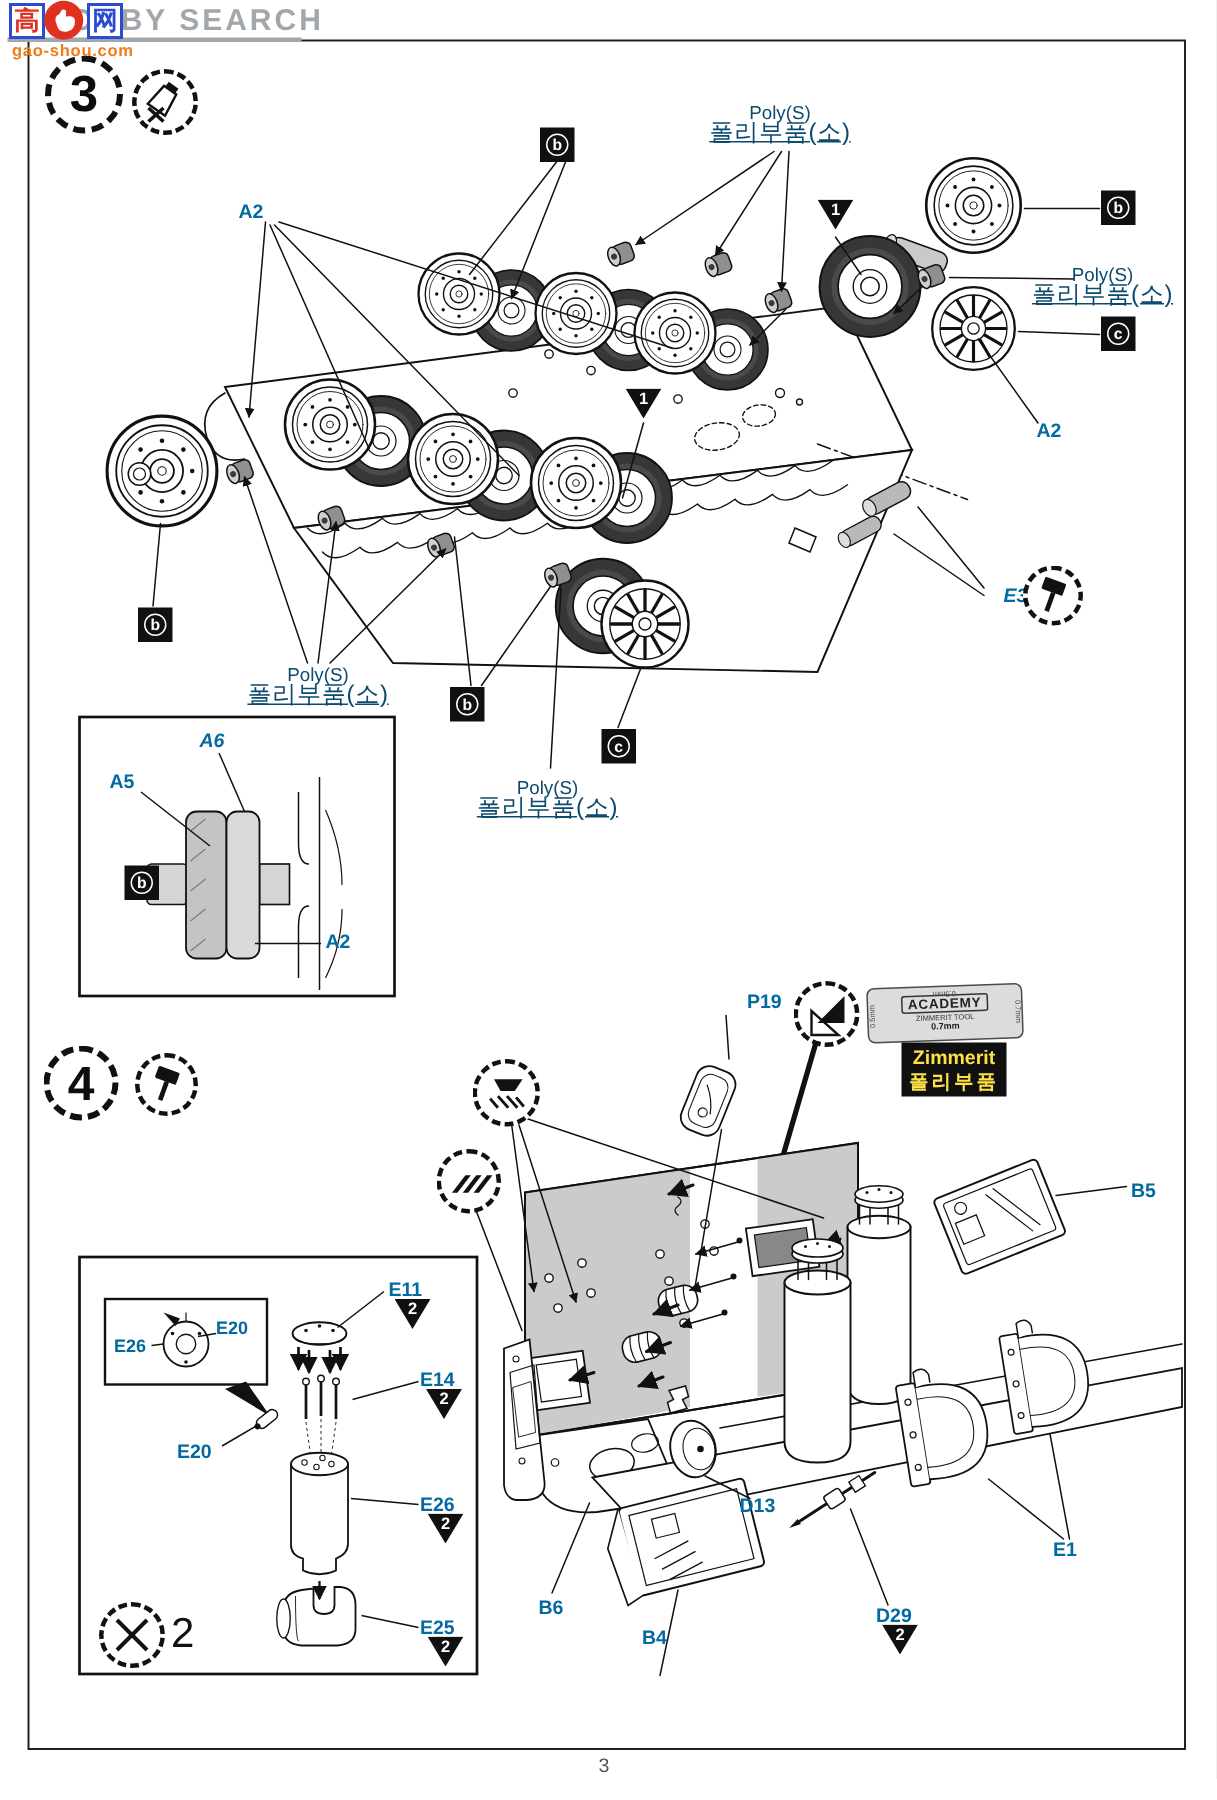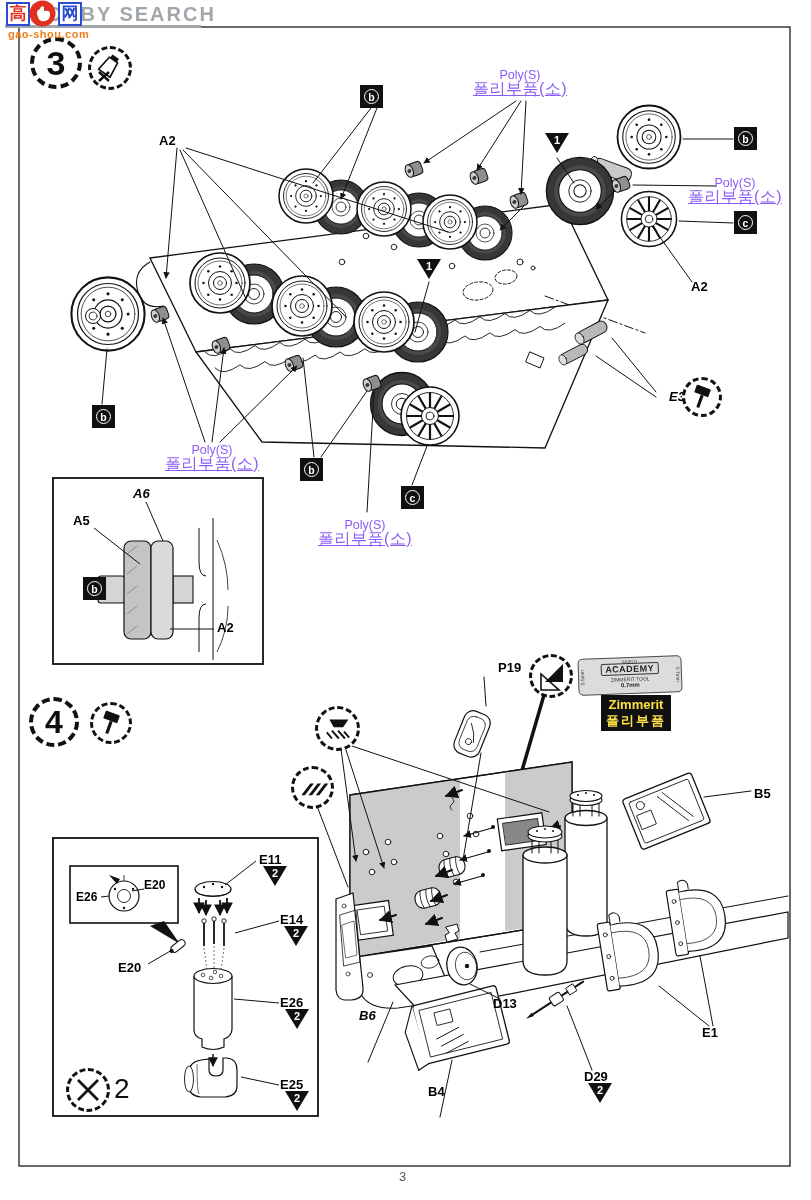--- a/index.html
+++ b/index.html
@@ -1,23 +1,23 @@
 <!DOCTYPE html>
 <html><head>
 <meta charset="utf-8">
 <style>
   html,body{margin:0;padding:0;background:#e8e8e8;}
   *{box-sizing:border-box;}
   .page{position:relative;width:811px;height:1200px;background:#fff;overflow:hidden;
         font-family:"Liberation Sans",sans-serif;color:#0d0d0d;}
   .art{position:absolute;left:0;top:0;}
   
-  .lbl{position:absolute;font:700 13px/15px "Liberation Sans",sans-serif;color:#000000;white-space:nowrap;}
+  .lbl{position:absolute;font:700 13px/15px "Liberation Sans",sans-serif;color:#0369a1;white-space:nowrap;}
   .lbl.small{font-size:12px;}
-  .poly{position:absolute;width:110px;text-align:center;font:12.5px/14px "Liberation Sans",sans-serif;color:#8b5cf6;}
+  .poly{position:absolute;width:110px;text-align:center;font:12.5px/14px "Liberation Sans",sans-serif;color:#0c4a6e;}
   .poly .kr{font-size:16px;letter-spacing:.5px;text-decoration:underline;}
   
   .badge{position:absolute;width:23px;height:23px;background:#101010;display:flex;align-items:center;justify-content:center;}
   .badge span{display:flex;align-items:center;justify-content:center;width:15px;height:15px;
               border:1.4px solid #fff;border-radius:50%;color:#fff;font:700 10.5px "Liberation Sans",sans-serif;}
   .tri{position:absolute;width:24px;height:20px;background:#101010;color:#fff;text-align:center;
        font:700 11px/14px "Liberation Sans",sans-serif;clip-path:polygon(0 0,100% 0,50% 100%);}
   
   .stepc{position:absolute;border:4.5px dashed #111;border-radius:50%;background:#fff;
          display:flex;align-items:center;justify-content:center;font:900 34px "Liberation Sans",sans-serif;}
@@ -604,21 +604,21 @@
     <polygon points="23,28 33,15 37,15 27,28" fill="#111"></polygon>
   </svg>
 </div>
 
 <div class="lbl" style="left:754px;top:786px;">B5</div>
 <div class="lbl" style="left:702px;top:1025px;">E1</div>
 <div class="lbl" style="left:493px;top:996px;">D13</div>
 <div class="lbl" style="left:584px;top:1069px;">D29</div>
 <div class="tri" style="left:588px;top:1083px;">2</div>
 <div class="lbl" style="left:428px;top:1084px;">B4</div>
-<div class="lbl" style="left:359px;top:1008px;font-style:italic;">B6</div>
+<div class="lbl" style="left:359px;top:1064px;">B6</div>
 
 <div class="lbl small" style="left:76px;top:890px;">E26</div>
 <div class="lbl small" style="left:144px;top:878px;">E20</div>
 <div class="lbl" style="left:259px;top:852px;">E11</div>
 <div class="tri" style="left:263px;top:866px;">2</div>
 <div class="lbl" style="left:280px;top:912px;">E14</div>
 <div class="tri" style="left:284px;top:926px;">2</div>
 <div class="lbl" style="left:118px;top:960px;">E20</div>
 <div class="lbl" style="left:280px;top:995px;">E26</div>
 <div class="tri" style="left:285px;top:1009px;">2</div>

